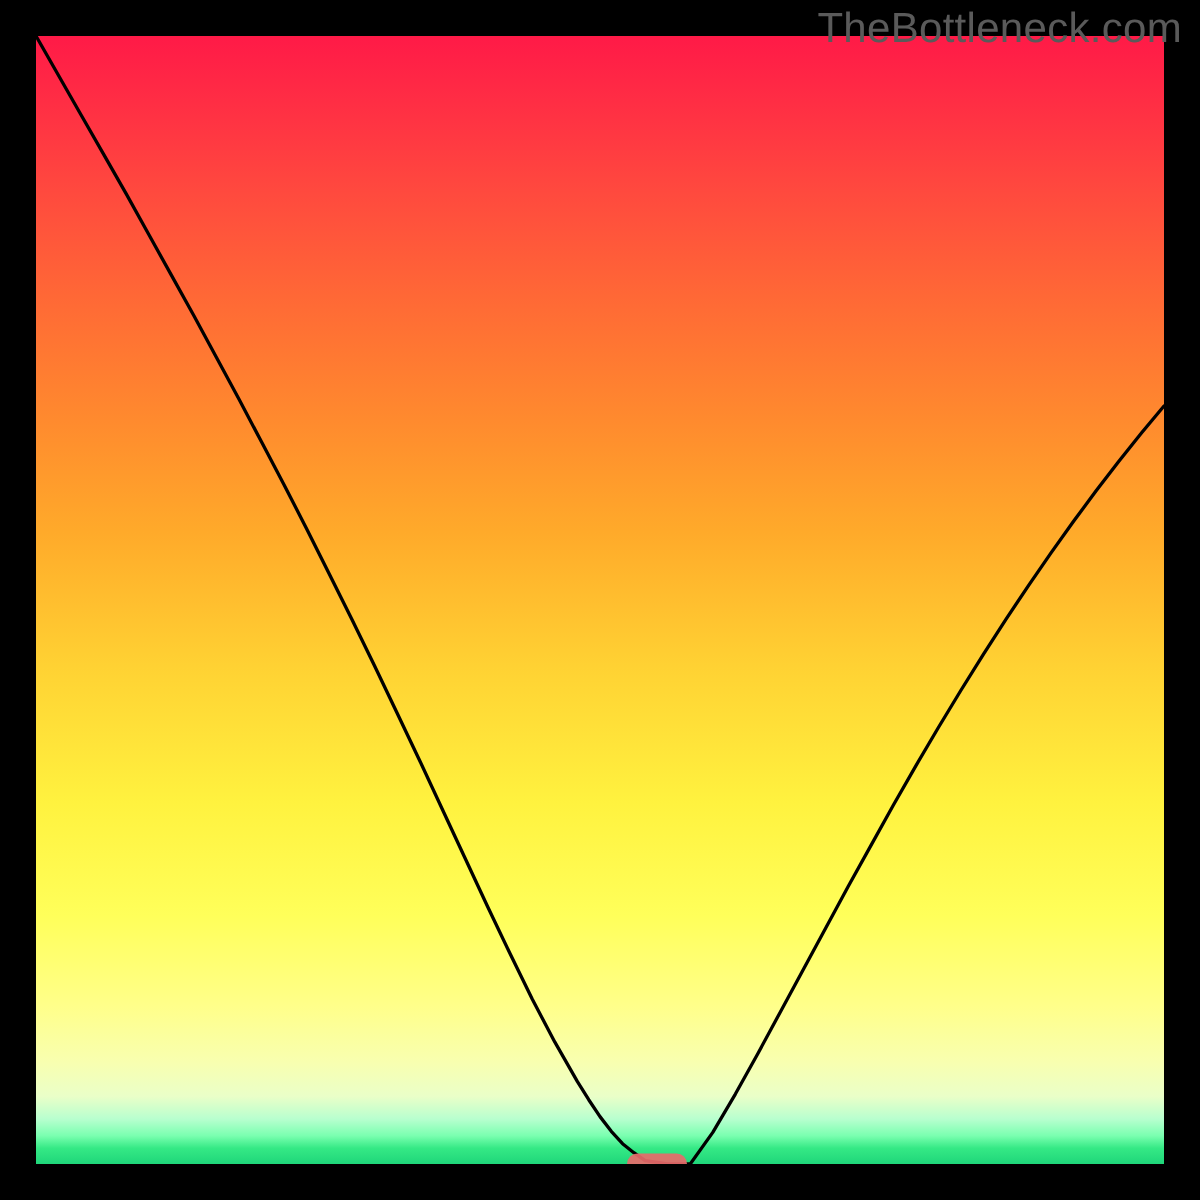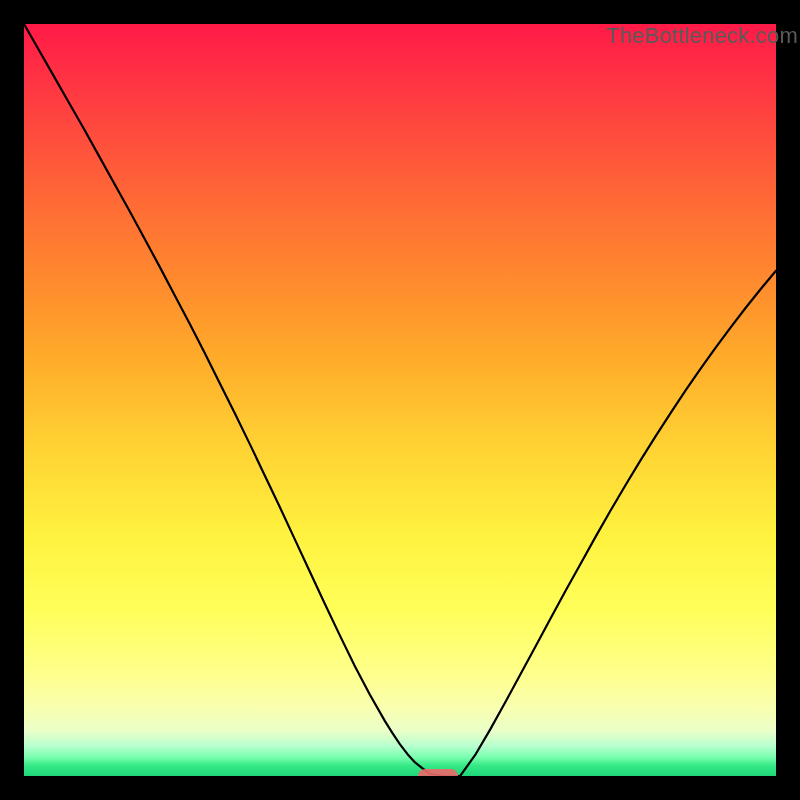--- a/index.html
+++ b/index.html
@@ -58,27 +58,26 @@
     width: 40px;
     height: 14px;
     border-radius: 7px;
     background: #e86a6a;
     opacity: 0.92;
     transform: translate(-50%, -50%);
   }
   .watermark {
     position: absolute;
     top: 3px;
-    right: 2px;
+    right: 12px;
     color: #5a5a5a;
-    font-size: 22px;
+    font-size: 28px;
     font-weight: 500;
     letter-spacing: 0.2px;
     user-select: none;
-    margin-top: 20px;
   }
 </style>
 </head>
 <body>
 
 <div class="frame">
   <div class="gradient"></div>
   <svg class="curve" viewBox="0 0 752 752" preserveAspectRatio="none">
     <path id="curve-path" d="M0.00 0.00 L15.04 26.32 L30.08 52.64 L45.12 78.96 L60.16 105.28 L75.20 132.35 L90.24 159.42 L105.28 186.50 L120.32 214.32 L135.36 242.14 L150.40 270.72 L165.44 299.30 L180.48 328.62 L195.52 358.70 L210.56 388.78 L225.60 419.62 L240.64 451.20 L255.68 482.78 L270.72 515.12 L285.76 547.46 L300.80 579.79 L315.84 611.38 L330.88 642.21 L345.92 670.78 L360.96 697.10 L368.48 709.14 L376.00 720.42 L383.52 730.19 L391.04 738.46 L398.56 744.48 L406.08 749.74 L421.12 752.00 L436.16 752.00 L451.20 730.94 L466.24 705.38 L481.28 678.30 L496.32 650.48 L511.36 622.66 L526.40 594.83 L541.44 567.01 L556.48 539.94 L571.52 512.86 L586.56 486.54 L601.60 460.98 L616.64 436.16 L631.68 412.10 L646.72 388.78 L661.76 366.22 L676.80 344.42 L691.84 323.36 L706.88 303.06 L721.92 283.50 L736.96 264.70 L752.00 246.66" fill="none" stroke="#000000" stroke-width="2.2" stroke-linejoin="round" stroke-linecap="round"></path>
   </svg>

